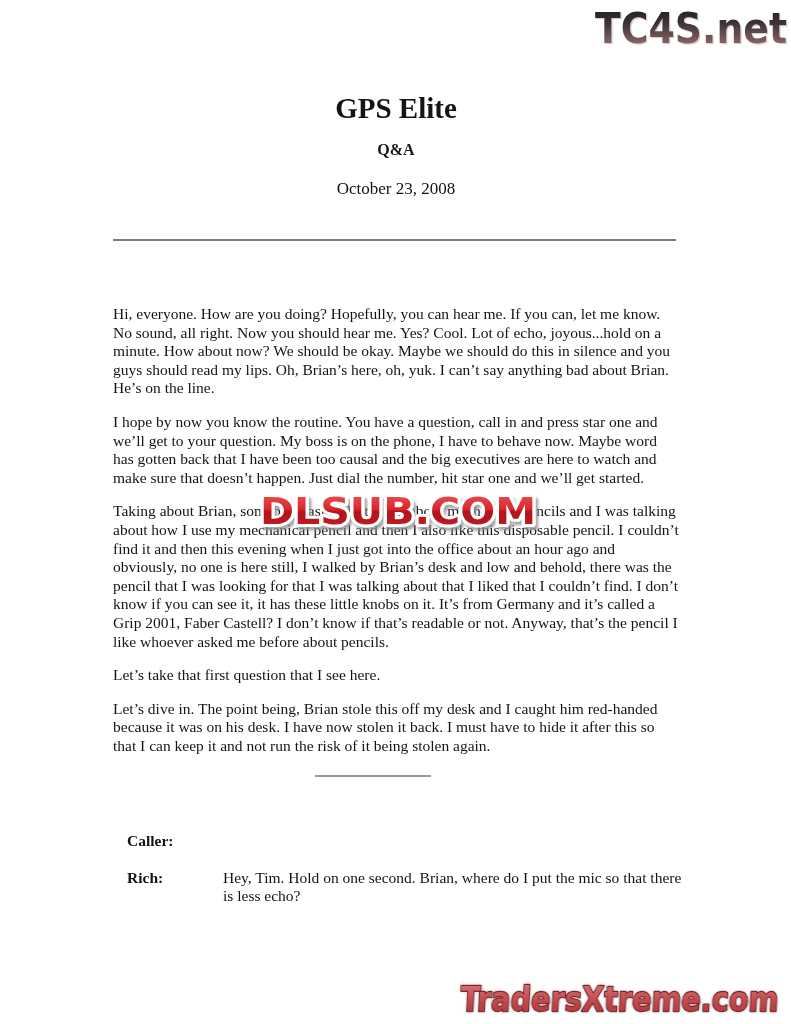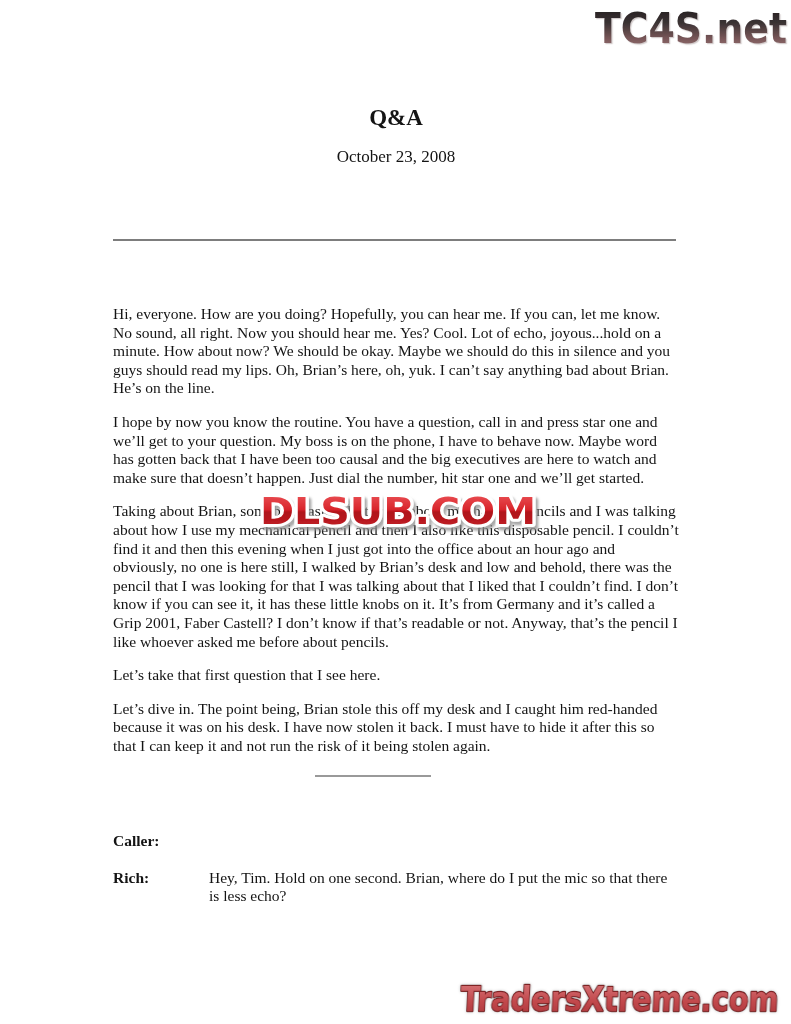--- a/index.html
+++ b/index.html
@@ -23,21 +23,21 @@
   .doc-header {
     position: absolute;
     top: 92px; left: 113px; width: 566px;
     text-align: center;
   }
   .doc-title {
     font-size: 29px; font-weight: bold;
     line-height: 32px; margin: 0;
   }
   .doc-subtitle {
-    font-size: 23px; font-weight: bold;
+    font-size: 16px; font-weight: bold;
     line-height: 26px; margin: 13px 0 0 0;
   }
   .doc-date {
     font-size: 17px; line-height: 20px;
     margin: 16px 0 0 0;
   }
 
   
   .rule-full {
     position: absolute;
@@ -54,21 +54,21 @@
   .transcript {
     position: absolute;
     top: 293px; left: 113px; width: 566px;
     font-size: 15.5px; line-height: 18.6px;
   }
   .transcript p { margin: 12px 0 15px 0; }
 
   
   .dialogue {
     position: absolute;
-    top: 832px; left: 113px; width: 566px;
+    top: 832px; left: 127px; width: 566px;
     font-size: 15.5px; line-height: 18.6px;
   }
   .dialogue-row { display: flex; margin: 0 0 18px 0; }
   .speaker {
     flex: 0 0 96px;
     font-weight: bold;
   }
   .speech { flex: 1 1 auto; }
 
   
@@ -102,20 +102,21 @@
       </linearGradient>
       <filter id="tcShadow" x="-20%" y="-20%" width="140%" height="140%">
         <feDropShadow dx="1.2" dy="1.2" stdDeviation="0.6" flood-color="#cfc6c6" flood-opacity="0.9"></feDropShadow>
       </filter>
     </defs>
     <text x="100" y="40" text-anchor="middle" font-size="42" font-weight="bold" textLength="192" lengthAdjust="spacingAndGlyphs" fill="url(#tcGrad)" filter="url(#tcShadow)">TC4S.net</text>
   </svg>
 </div>
 
 <div class="doc-header">
+  <h1 class="doc-title">GPS Elite</h1>
   <h2 class="doc-subtitle">Q&amp;A</h2>
   <p class="doc-date">October 23, 2008</p>
 </div>
 
 <div class="rule-full"></div>
 
 <div class="transcript">
   <p>Hi, everyone. How are you doing? Hopefully, you can hear me. If you can, let me know. No sound, all right. Now you should hear me. Yes? Cool. Lot of echo, joyous...hold on a minute. How about now? We should be okay. Maybe we should do this in silence and you guys should read my lips. Oh, Brian’s here, oh, yuk. I can’t say anything bad about Brian. He’s on the line.</p>
   <p>I hope by now you know the routine. You have a question, call in and press star one and we’ll get to your question. My boss is on the phone, I have to behave now. Maybe word has gotten back that I have been too causal and the big executives are here to watch and make sure that doesn’t happen. Just dial the number, hit star one and we’ll get started.</p>
   <p>Taking about Brian, somebody asked last week about mechanical pencils and I was talking about how I use my mechanical pencil and then I also like this disposable pencil. I couldn’t find it and then this evening when I just got into the office about an hour ago and obviously, no one is here still, I walked by Brian’s desk and low and behold, there was the pencil that I was looking for that I was talking about that I liked that I couldn’t find. I don’t know if you can see it, it has these little knobs on it. It’s from Germany and it’s called a Grip 2001, Faber Castell? I don’t know if that’s readable or not. Anyway, that’s the pencil I like whoever asked me before about pencils.</p>

